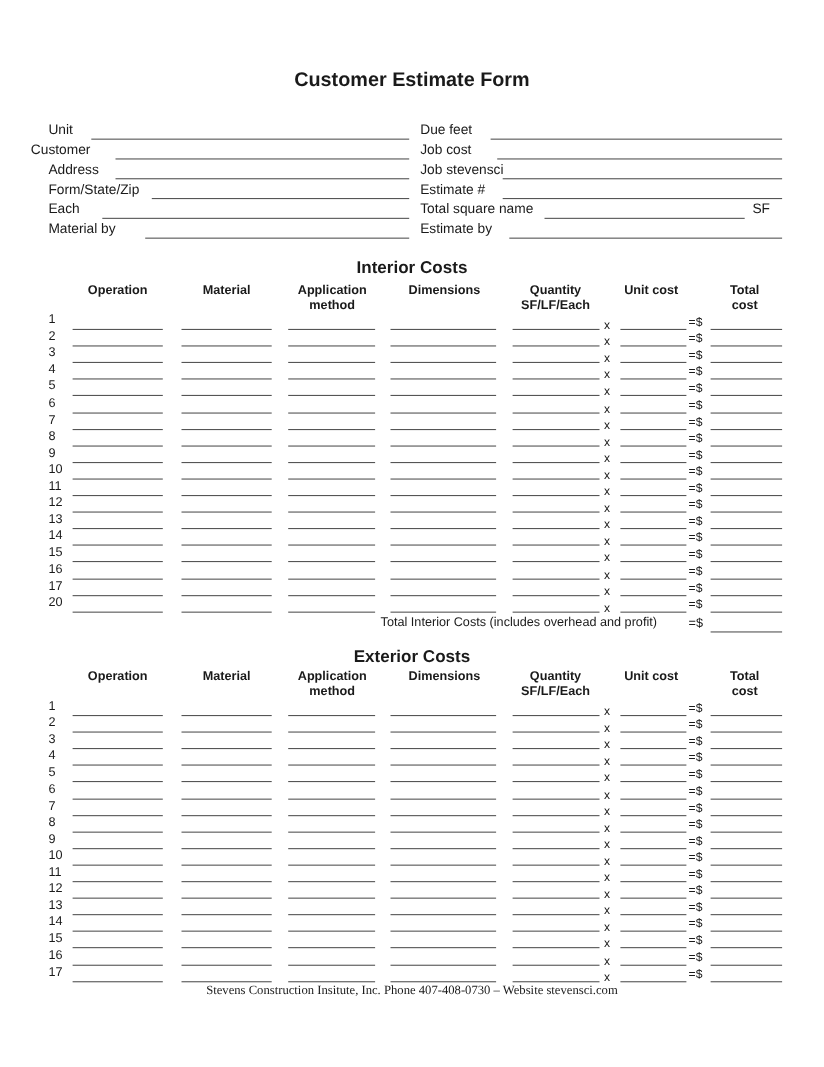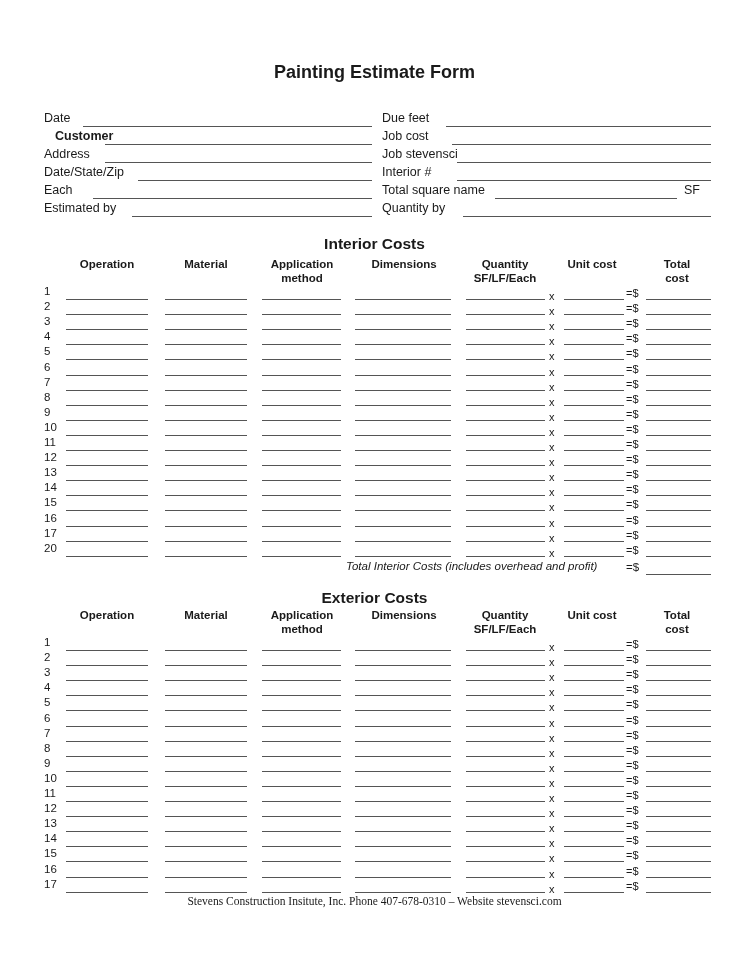--- a/index.html
+++ b/index.html
@@ -10,47 +10,47 @@
   .sec-title { position:absolute; left:0; width:749px; text-align:center; font-size:15.5px; font-weight:bold; }
   .colh { position:absolute; font-size:11.5px; font-weight:bold; text-align:center; line-height:14px; }
   .rownum { position:absolute; left:44px; font-size:11.5px; line-height:12px; }
   .mark { position:absolute; font-size:11px; line-height:12px; }
   .footer { position:absolute; left:0; width:749px; top:895px; text-align:center; font-family:"Liberation Serif", serif; font-size:11.5px; }
   .totlbl { position:absolute; font-size:11.5px; white-space:nowrap; }
 </style>
 </head>
 <body>
 
-<div class="title">Painting Estimate Form</div>
+<div class="title">Customer Estimate Form</div>
 
 <div id="header-fields">
-    <div class="lbl" style="left:44px; top:111px;">Date</div>
+    <div class="lbl" style="left:44px; top:111px;">Unit</div>
     <div class="line" style="left:83px; width:289px; top:126px;"></div>
-    <div class="lbl" style="left:55px; top:129px;font-weight:bold;">Customer</div>
+    <div class="lbl" style="left:28px; top:129px;">Customer</div>
     <div class="line" style="left:105px; width:267px; top:144px;"></div>
     <div class="lbl" style="left:44px; top:147px;">Address</div>
     <div class="line" style="left:105px; width:267px; top:162px;"></div>
-    <div class="lbl" style="left:44px; top:165px;">Date/State/Zip</div>
+    <div class="lbl" style="left:44px; top:165px;">Form/State/Zip</div>
     <div class="line" style="left:138px; width:234px; top:180px;"></div>
     <div class="lbl" style="left:44px; top:183px;">Each</div>
     <div class="line" style="left:93px; width:279px; top:198px;"></div>
-    <div class="lbl" style="left:44px; top:201px;">Estimated by</div>
+    <div class="lbl" style="left:44px; top:201px;">Material by</div>
     <div class="line" style="left:132px; width:240px; top:216px;"></div>
     <div class="lbl" style="left:382px; top:111px;">Due feet</div>
     <div class="line" style="left:446px; width:265px; top:126px;"></div>
     <div class="lbl" style="left:382px; top:129px;">Job cost</div>
     <div class="line" style="left:452px; width:259px; top:144px;"></div>
     <div class="lbl" style="left:382px; top:147px;">Job stevensci</div>
     <div class="line" style="left:457px; width:254px; top:162px;"></div>
-    <div class="lbl" style="left:382px; top:165px;">Interior #</div>
+    <div class="lbl" style="left:382px; top:165px;">Estimate #</div>
     <div class="line" style="left:457px; width:254px; top:180px;"></div>
     <div class="lbl" style="left:382px; top:183px;">Total square name</div>
     <div class="line" style="left:495px; width:182px; top:198px;"></div>
     <div class="lbl" style="left:684px; top:183px;">SF</div>
-    <div class="lbl" style="left:382px; top:201px;">Quantity by</div>
+    <div class="lbl" style="left:382px; top:201px;">Estimate by</div>
     <div class="line" style="left:463px; width:248px; top:216px;"></div>
   </div>
 
 <div class="sec-title" style="top:235px;">Interior Costs</div>
 <div id="interior-head">
     <div class="colh" style="left:57px; width:100px; top:257px;">
       <div>Operation</div>
     </div>
     <div class="colh" style="left:156px; width:100px; top:257px;">
       <div>Material</div>
@@ -285,21 +285,21 @@
       <div class="line" style="left:165px; width:82px; top:556px;"></div>
       <div class="line" style="left:262px; width:79px; top:556px;"></div>
       <div class="line" style="left:355px; width:96px; top:556px;"></div>
       <div class="line" style="left:466px; width:79px; top:556px;"></div>
       <div class="line" style="left:564px; width:60px; top:556px;"></div>
       <div class="line" style="left:646px; width:65px; top:556px;"></div>
       <div class="mark" style="left:549px; top:547px;">x</div>
       <div class="mark" style="left:626px; top:544px;">=$</div>
     </div>
   </div>
-<div class="totlbl" style="left:346px; top:560px;font-style:italic;">Total Interior Costs (includes overhead and profit)</div>
+<div class="totlbl" style="left:346px; top:560px;">Total Interior Costs (includes overhead and profit)</div>
 <div class="mark" style="left:626px; top:561px; font-size:11.5px;">=$</div>
 <div class="line" style="left:646px; width:65px; top:574px;"></div>
 
 <div class="sec-title" style="top:589px;">Exterior Costs</div>
 <div id="exterior-head">
     <div class="colh" style="left:57px; width:100px; top:608px;">
       <div>Operation</div>
     </div>
     <div class="colh" style="left:156px; width:100px; top:608px;">
       <div>Material</div>
@@ -523,13 +523,13 @@
       <div class="line" style="left:262px; width:79px; top:892px;"></div>
       <div class="line" style="left:355px; width:96px; top:892px;"></div>
       <div class="line" style="left:466px; width:79px; top:892px;"></div>
       <div class="line" style="left:564px; width:60px; top:892px;"></div>
       <div class="line" style="left:646px; width:65px; top:892px;"></div>
       <div class="mark" style="left:549px; top:883px;">x</div>
       <div class="mark" style="left:626px; top:880px;">=$</div>
     </div>
   </div>
 
-<div class="footer">Stevens Construction Insitute, Inc. Phone 407-678-0310 – Website stevensci.com</div>
+<div class="footer">Stevens Construction Insitute, Inc. Phone 407-408-0730 – Website stevensci.com</div>
 
 </body></html>

